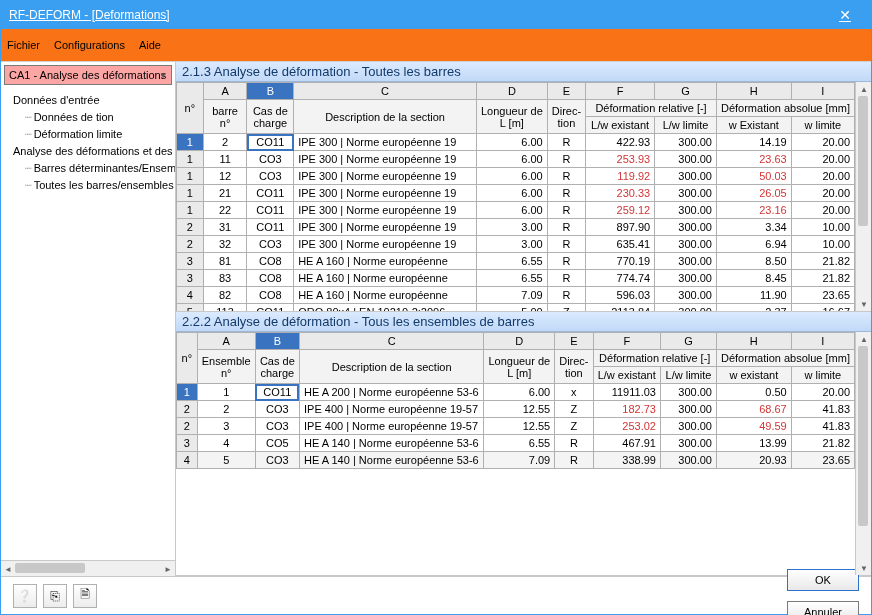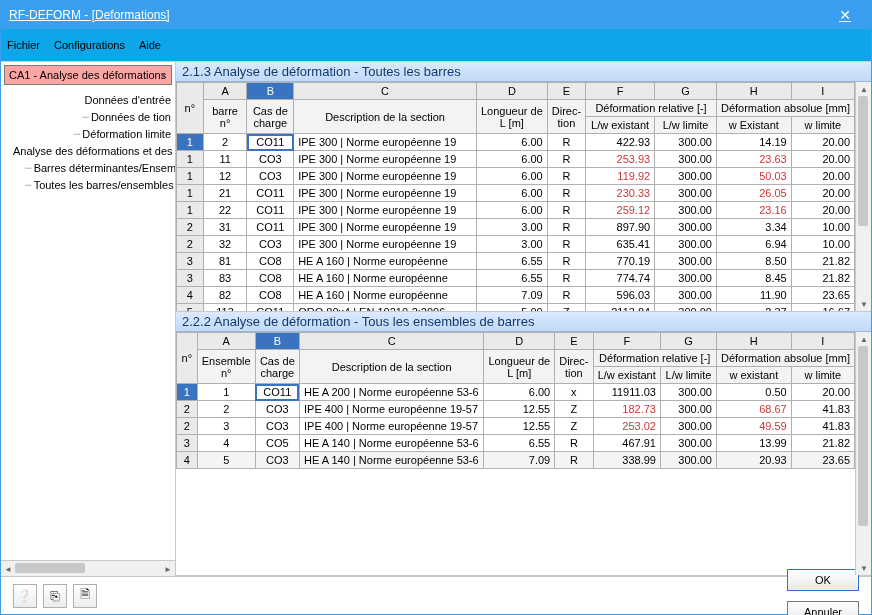--- a/index.html
+++ b/index.html
@@ -1,28 +1,28 @@
 <!DOCTYPE html>
 <html><head>
 <meta charset="utf-8">
 <style>
 * { box-sizing: border-box; margin: 0; padding: 0; }
 body { font-family: "Segoe UI", Tahoma, sans-serif; font-size: 11px; background: #fff; color: #000; }
 .window { width: 872px; height: 615px; border: 1px solid #3a9ff0; display: flex; flex-direction: column; }
 .titlebar { background: #3a9ff0; color: #fff; height: 28px; display: flex; align-items: center; padding: 0 8px; justify-content: space-between; text-decoration: underline; }
 .titlebar .title { font-size: 12px; }
 .titlebar .close-btn { width: 36px; height: 22px; display:flex; align-items:center; justify-content:center; font-size:14px; cursor:pointer; }
-.menubar { background: #0ea5e9; height: 22px; display: flex; align-items: center; padding: 16px 6px; gap: 14px; border-bottom: 1px solid #d0d0d0; }
+.menubar { background: #f97316; height: 22px; display: flex; align-items: center; padding: 16px 6px; gap: 14px; border-bottom: 1px solid #d0d0d0; }
 .menubar span { cursor: default; }
 .body { flex: 1; display: flex; min-height: 0; }
 .left-panel { width: 175px; border-right: 1px solid #c8c8c8; display: flex; flex-direction: column; }
 .combo { margin: 3px; height: 20px; border: 1px solid #7a7a7a; display: flex; align-items: center; padding: 0 4px; background:#fca5a5; position:relative; }
 .combo .caret { position:absolute; right:4px; font-size:8px; color:#555; }
 .tree { flex:1; padding: 4px 2px 2px 2px; font-size:11px; overflow:hidden; }
-.tree-item { padding: 1px 2px 1px 10px; white-space: nowrap; cursor:default; line-height:15px;text-align:right; }
+.tree-item { padding: 1px 2px 1px 10px; white-space: nowrap; cursor:default; line-height:15px; }
 .tree-item.child { padding-left: 22px; }
 .tree-item.child::before { content:"┈"; color:#888; margin-right:2px; }
 .scrollbar-h { height:16px; border-top:1px solid #c8c8c8; background:#f0f0f0; position:relative; }
 .scrollbar-h .thumb { position:absolute; left:14px; top:2px; height:10px; width:70px; background:#c8c8c8; border-radius:2px; }
 .scrollbar-h .arr { position:absolute; top:0; width:14px; height:16px; display:flex; align-items:center; justify-content:center; font-size:8px; color:#666; }
 .scrollbar-h .arr.left { left:0; }
 .scrollbar-h .arr.right { right:0; }
 .right-panel { flex:1; display:flex; flex-direction:column; min-width:0; }
 .section-title { background: linear-gradient(#dbeaff,#c1d9f7); border-bottom:1px solid #9cb8d9; padding:2px 6px; font-size:13px; color:#123a6b; }
 .grid-wrap { overflow:hidden; border-bottom:1px solid #c8c8c8; display:flex; }

